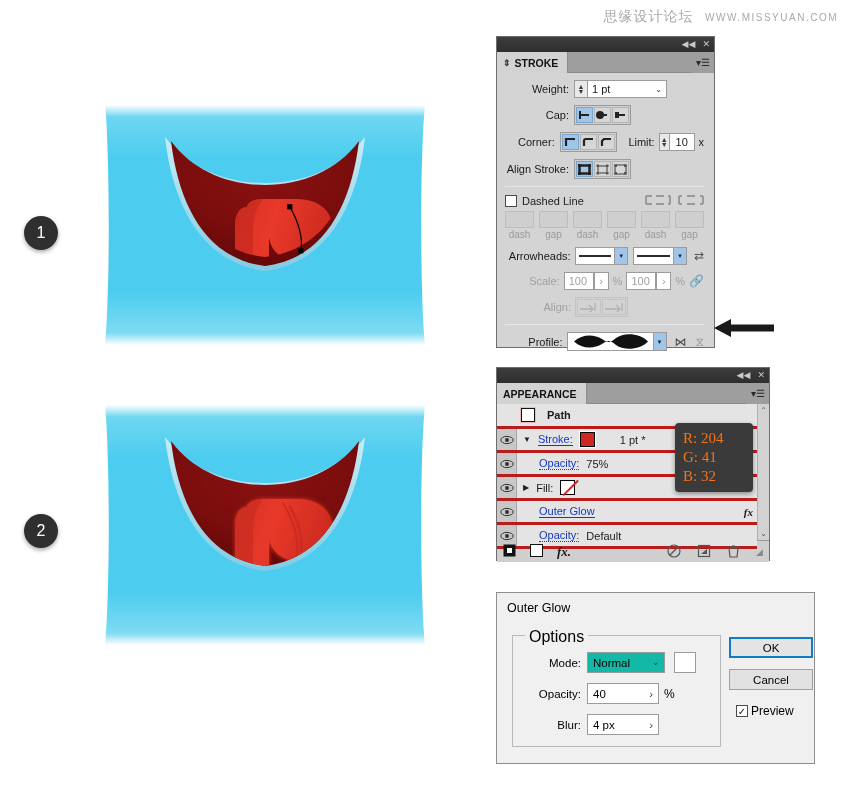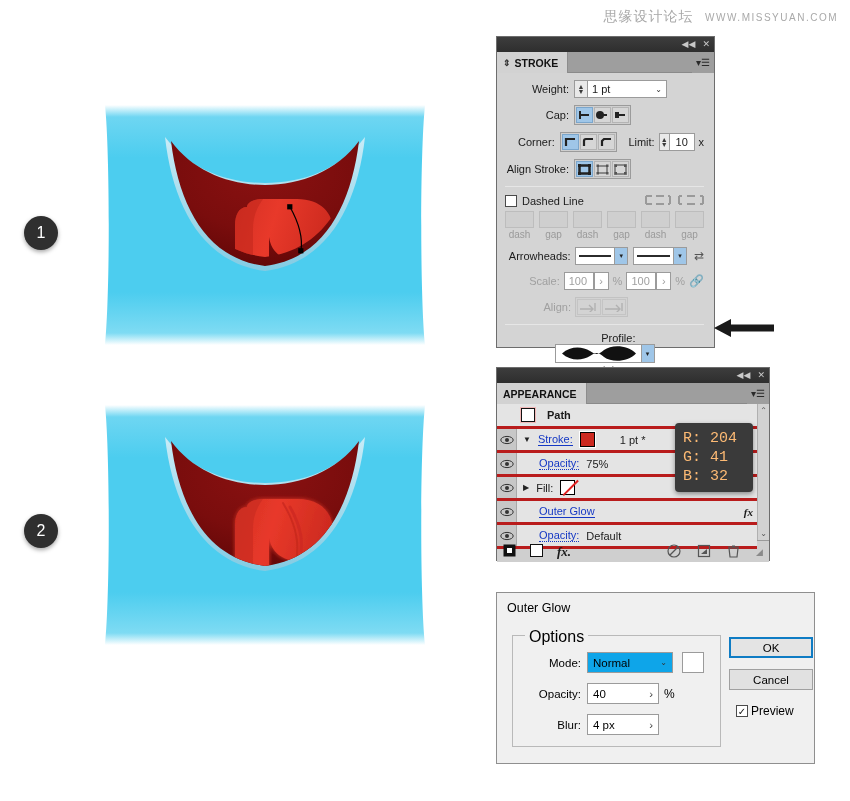--- a/index.html
+++ b/index.html
@@ -159,22 +159,22 @@
   .app-scroll { width:12px; background:#d2d2d2; border-left:1px solid #b0b0b0;
     display:flex; flex-direction:column; justify-content:space-between; align-items:center;
     font-size:8px; color:#555; padding:2px 0; }
   .app-footer { height:22px; background:#cfcfcf; border-top:1px solid #9a9a9a;
     display:flex; align-items:center; padding:0 6px; gap:14px; }
   .app-footer .right { margin-left:auto; display:flex; gap:16px; align-items:center; }
 
   
   #rgb-tip {
     position:absolute; left:675px; top:423px; width:78px;
-    background:#3a3a3a; color:#fdba74; border-radius:4px;
-    padding:6px 8px; font-family:Liberation Mono, monospace;
+    background:#3a3a3a; color:#f97316; border-radius:4px;
+    padding:6px 8px; font-family:Liberation Serif, serif;
     font-size:15px; line-height:19px;
     box-shadow:0 2px 5px rgba(0,0,0,.4);
   }
 
   
   #glow-dialog {
     position:absolute; left:496px; top:592px; width:319px; height:172px;
     background:#f0f0f0; border:1px solid #8f8f8f;
     font-size:12px; color:#000;
   }
@@ -183,21 +183,21 @@
     position:absolute; left:15px; top:42px; width:209px; height:112px;
     border:1px solid #b9b9b9;
   }
   .fieldset > legend-label {
     position:absolute; left:12px; top:-8px; background:#f0f0f0;
     padding:0 4px; font-size:16px;
   }
   .g-row { position:absolute; display:flex; align-items:center; }
   .g-lbl { text-align:right; font-size:11.5px; }
   .g-combo {
-    width:86px; height:21px; background:#0ea5e9; border:1px solid #9b9b9b;
+    width:78px; height:21px; background:#14b8a6; border:1px solid #9b9b9b;
     display:flex; align-items:center; justify-content:space-between;
     padding:0 5px; font-size:11.5px;
   }
   .g-field {
     width:72px; height:21px; background:#fff; border:1px solid #9b9b9b;
     display:flex; align-items:center; justify-content:space-between;
     padding:0 5px; font-size:11.5px;
   }
   .color-chip { width:22px; height:21px; background:#fff; border:1px solid #9b9b9b; }
   .dlg-btn {
@@ -539,21 +539,21 @@
         <div class="ib dim" style="width:24px;">
           <svg width="20" height="10">
               <path d="M1,7 L16,7 M12,3 L16,7 L12,11 M18,1 L18,9" stroke="#8a8a8a" stroke-width="1.4" fill="none"></path>
             </svg>
         </div>
       </div>
     </div>
 
     <div class="divider"></div>
 
-    <div class="row" style="margin-bottom:16px;flex-direction:column;">
+    <div class="row" style="margin-bottom:16px;">
       <div class="lbl" style="width:66px; margin-right:4px;">Profile:</div>
       <div class="profile-box">
         <svg width="85" height="17">
           <path d="M6,8.5 C14,1 26,1 34,6 C40,10 42,10 48,5 C56,-1 72,0 80,8.5
                    C72,17 56,18 48,12 C42,7 40,7 34,11 C26,16 14,16 6,8.5 Z" fill="#111"></path>
         </svg>
         <span class="drop">▾</span>
       </div>
       <span style="margin-left:8px; font-size:12px; color:#4a4a4a;">⋈</span>
       <span style="margin-left:9px; font-size:12px; color:#9a9a9a;">⧖</span>

